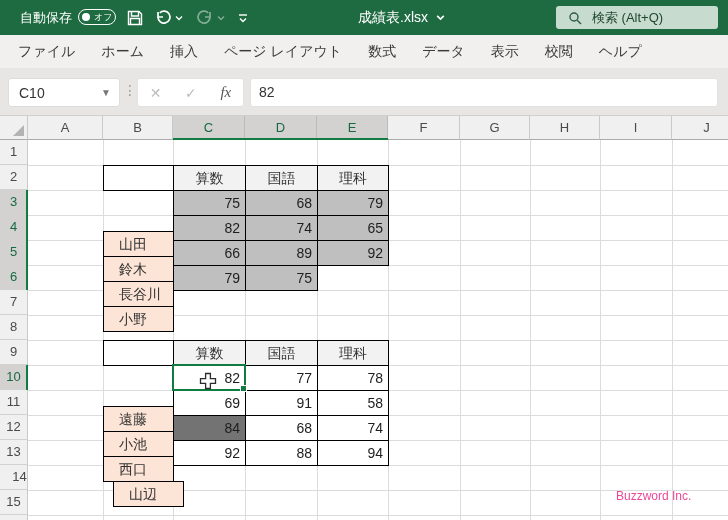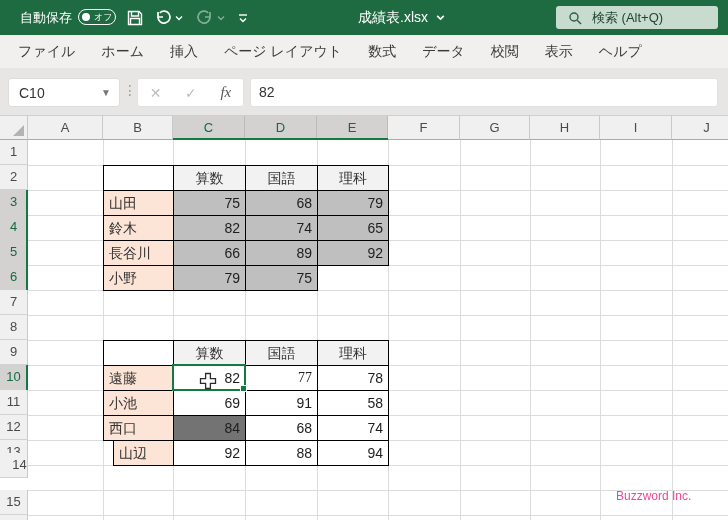--- a/index.html
+++ b/index.html
@@ -39,21 +39,21 @@
   .corner .tri{position:absolute;right:3px;bottom:3px;width:0;height:0;border-left:11px solid transparent;border-bottom:11px solid #B3B3B3;}
   .colhdr{position:absolute;top:0;height:24px;box-sizing:border-box;background:#F0F0F0;border-right:1px solid #C9C9C9;border-bottom:1px solid #ABABAB;text-align:center;font-size:13px;line-height:23px;color:#4a4a4a;z-index:1;}
   .colhdr.hl{background:var(--header-highlight-bg);color:#156B3F;border-right-color:#BDBABA;}
   .rowhdr{position:absolute;left:0;width:28px;box-sizing:border-box;background:#F0F0F0;border-right:1px solid #C9C9C9;border-bottom:1px solid #D2D2D2;text-align:center;font-size:13px;line-height:24px;color:#4a4a4a;z-index:1;}
   .rowhdr.hl{background:var(--header-highlight-bg);color:#156B3F;}
   .cund{position:absolute;background:var(--accent-green);z-index:3;}
   .rbar{position:absolute;background:var(--accent-green);z-index:3;}
   .glv,.glh{position:absolute;background:#DCDCDC;z-index:0;}
   .tcell{position:absolute;box-sizing:border-box;border:1px solid #000;background:#fff;font-size:14px;line-height:24px;color:#1e1e1e;overflow:hidden;z-index:2;}
   .tcell.th{background:var(--table-header-fill);text-align:center;color:#333;}
-  .tcell.name{background:var(--selected-peach-fill);padding-left:5px;color:#333;}
+  .tcell.name{background:var(--selected-peach-fill);padding-left:15px;color:#333;margin-top:41px;}
   .tcell.num{text-align:right;padding-right:5px;}
   .sel{position:absolute;left:172px;top:248px;width:74px;height:27px;border:2px solid var(--accent-green);box-sizing:border-box;z-index:5;}
   .fillhandle{position:absolute;right:-3px;bottom:-3px;width:5px;height:5px;background:var(--accent-green);border:1px solid #fff;}
   .cursor{position:absolute;left:198px;top:255px;z-index:6;}
   .watermark{position:absolute;left:616px;top:373px;font-size:12px;color:#ec4899;white-space:nowrap;z-index:4;}
 </style>
 </head>
 <body>
 
 <div class="screen">
@@ -112,22 +112,22 @@
     </div>
   </div>
 
   <nav class="tabsrow" id="tabs">
       <div class="tab">ファイル</div>
       <div class="tab">ホーム</div>
       <div class="tab">挿入</div>
       <div class="tab">ページ レイアウト</div>
       <div class="tab">数式</div>
       <div class="tab">データ</div>
+      <div class="tab">表示</div>
       <div class="tab">校閲</div>
-      <div class="tab">表示</div>
       <div class="tab">ヘルプ</div>
     </nav>
 
   <div class="fbar">
     <div class="namebox">
       <span class="nbtext">C10</span>
       <span class="nbcaret">▼</span>
     </div>
     <div class="fdots">⋮</div>
     <div class="fnbox">
@@ -174,21 +174,21 @@
       <div class="rowhdr hl" style="top: 149px; height: 25px;">6</div>
       <div class="rbar" style="left: 26px; top: 149px; width: 2px; height: 25px;"></div>
       <div class="rowhdr" style="top: 174px; height: 25px;">7</div>
       <div class="rowhdr" style="top: 199px; height: 25px;">8</div>
       <div class="rowhdr" style="top: 224px; height: 25px;">9</div>
       <div class="rowhdr hl" style="top: 249px; height: 25px;">10</div>
       <div class="rbar" style="left: 26px; top: 249px; width: 2px; height: 25px;"></div>
       <div class="rowhdr" style="top: 274px; height: 25px;">11</div>
       <div class="rowhdr" style="top: 299px; height: 25px;">12</div>
       <div class="rowhdr" style="top: 324px; height: 25px;">13</div>
-      <div class="rowhdr" style="top: 337px; height: 25px; padding-left: 12px;">14</div>
+      <div class="rowhdr" style="top: 349px; height: 25px; padding-left: 12px;">14</div>
       <div class="rowhdr" style="top: 374px; height: 25px;">15</div>
       <div class="rowhdr" style="top: 399px; height: 25px;">16</div>
       <div class="glv" style="left: 103px; top: 24px; width: 1px; height: 380px;"></div>
       <div class="glv" style="left: 173px; top: 24px; width: 1px; height: 380px;"></div>
       <div class="glv" style="left: 245px; top: 24px; width: 1px; height: 380px;"></div>
       <div class="glv" style="left: 317px; top: 24px; width: 1px; height: 380px;"></div>
       <div class="glv" style="left: 388px; top: 24px; width: 1px; height: 380px;"></div>
       <div class="glv" style="left: 460px; top: 24px; width: 1px; height: 380px;"></div>
       <div class="glv" style="left: 530px; top: 24px; width: 1px; height: 380px;"></div>
       <div class="glv" style="left: 600px; top: 24px; width: 1px; height: 380px;"></div>
@@ -226,21 +226,21 @@
       <div class="tcell num" style="left: 317px; top: 124px; width: 72px; height: 26px; background: rgb(191, 191, 191);">92</div>
       <div class="tcell name" style="left: 103px; top: 149px; width: 71px; height: 26px;">小野</div>
       <div class="tcell num" style="left: 173px; top: 149px; width: 73px; height: 26px; background: rgb(191, 191, 191);">79</div>
       <div class="tcell num" style="left: 245px; top: 149px; width: 73px; height: 26px; background: rgb(191, 191, 191);">75</div>
       <div class="tcell" style="left: 103px; top: 224px; width: 71px; height: 26px;"></div>
       <div class="tcell th" style="left: 173px; top: 224px; width: 73px; height: 26px;">算数</div>
       <div class="tcell th" style="left: 245px; top: 224px; width: 73px; height: 26px;">国語</div>
       <div class="tcell th" style="left: 317px; top: 224px; width: 72px; height: 26px;">理科</div>
       <div class="tcell name" style="left: 103px; top: 249px; width: 71px; height: 26px;">遠藤</div>
       <div class="tcell num" style="left: 173px; top: 249px; width: 73px; height: 26px; background: rgb(255, 255, 255);">82</div>
-      <div class="tcell num" style="left: 245px; top: 249px; width: 73px; height: 26px; background: rgb(255, 255, 255); font-family: Liberation Serif, serif;">77</div>
+      <div class="tcell num" style="left: 245px; top: 249px; width: 73px; height: 26px; background: rgb(255, 255, 255);">77</div>
       <div class="tcell num" style="left: 317px; top: 249px; width: 72px; height: 26px; background: rgb(255, 255, 255);">78</div>
       <div class="tcell name" style="left: 103px; top: 274px; width: 71px; height: 26px;">小池</div>
       <div class="tcell num" style="left: 173px; top: 274px; width: 73px; height: 26px; background: rgb(255, 255, 255);">69</div>
       <div class="tcell num" style="left: 245px; top: 274px; width: 73px; height: 26px; background: rgb(255, 255, 255);">91</div>
       <div class="tcell num" style="left: 317px; top: 274px; width: 72px; height: 26px; background: rgb(255, 255, 255);">58</div>
       <div class="tcell name" style="left: 103px; top: 299px; width: 71px; height: 26px;">西口</div>
       <div class="tcell num" style="left: 173px; top: 299px; width: 73px; height: 26px; background: #737373;">84</div>
       <div class="tcell num" style="left: 245px; top: 299px; width: 73px; height: 26px; background: rgb(255, 255, 255);">68</div>
       <div class="tcell num" style="left: 317px; top: 299px; width: 72px; height: 26px; background: rgb(255, 255, 255);">74</div>
       <div class="tcell name" style="left: 113px; top: 324px; width: 71px; height: 26px;">山辺</div>

